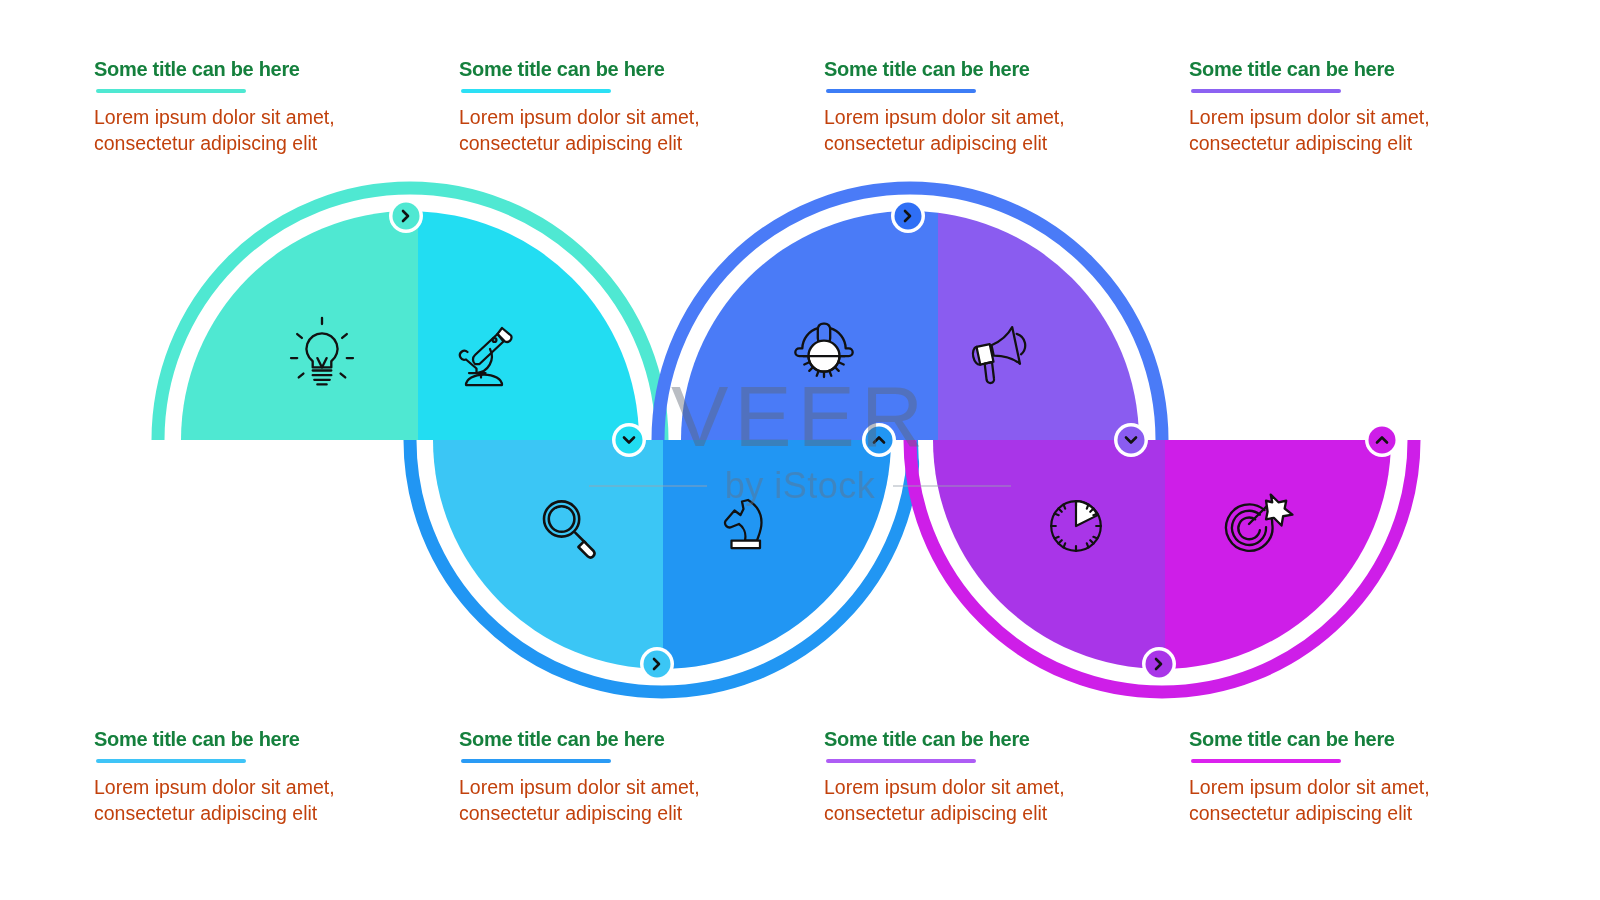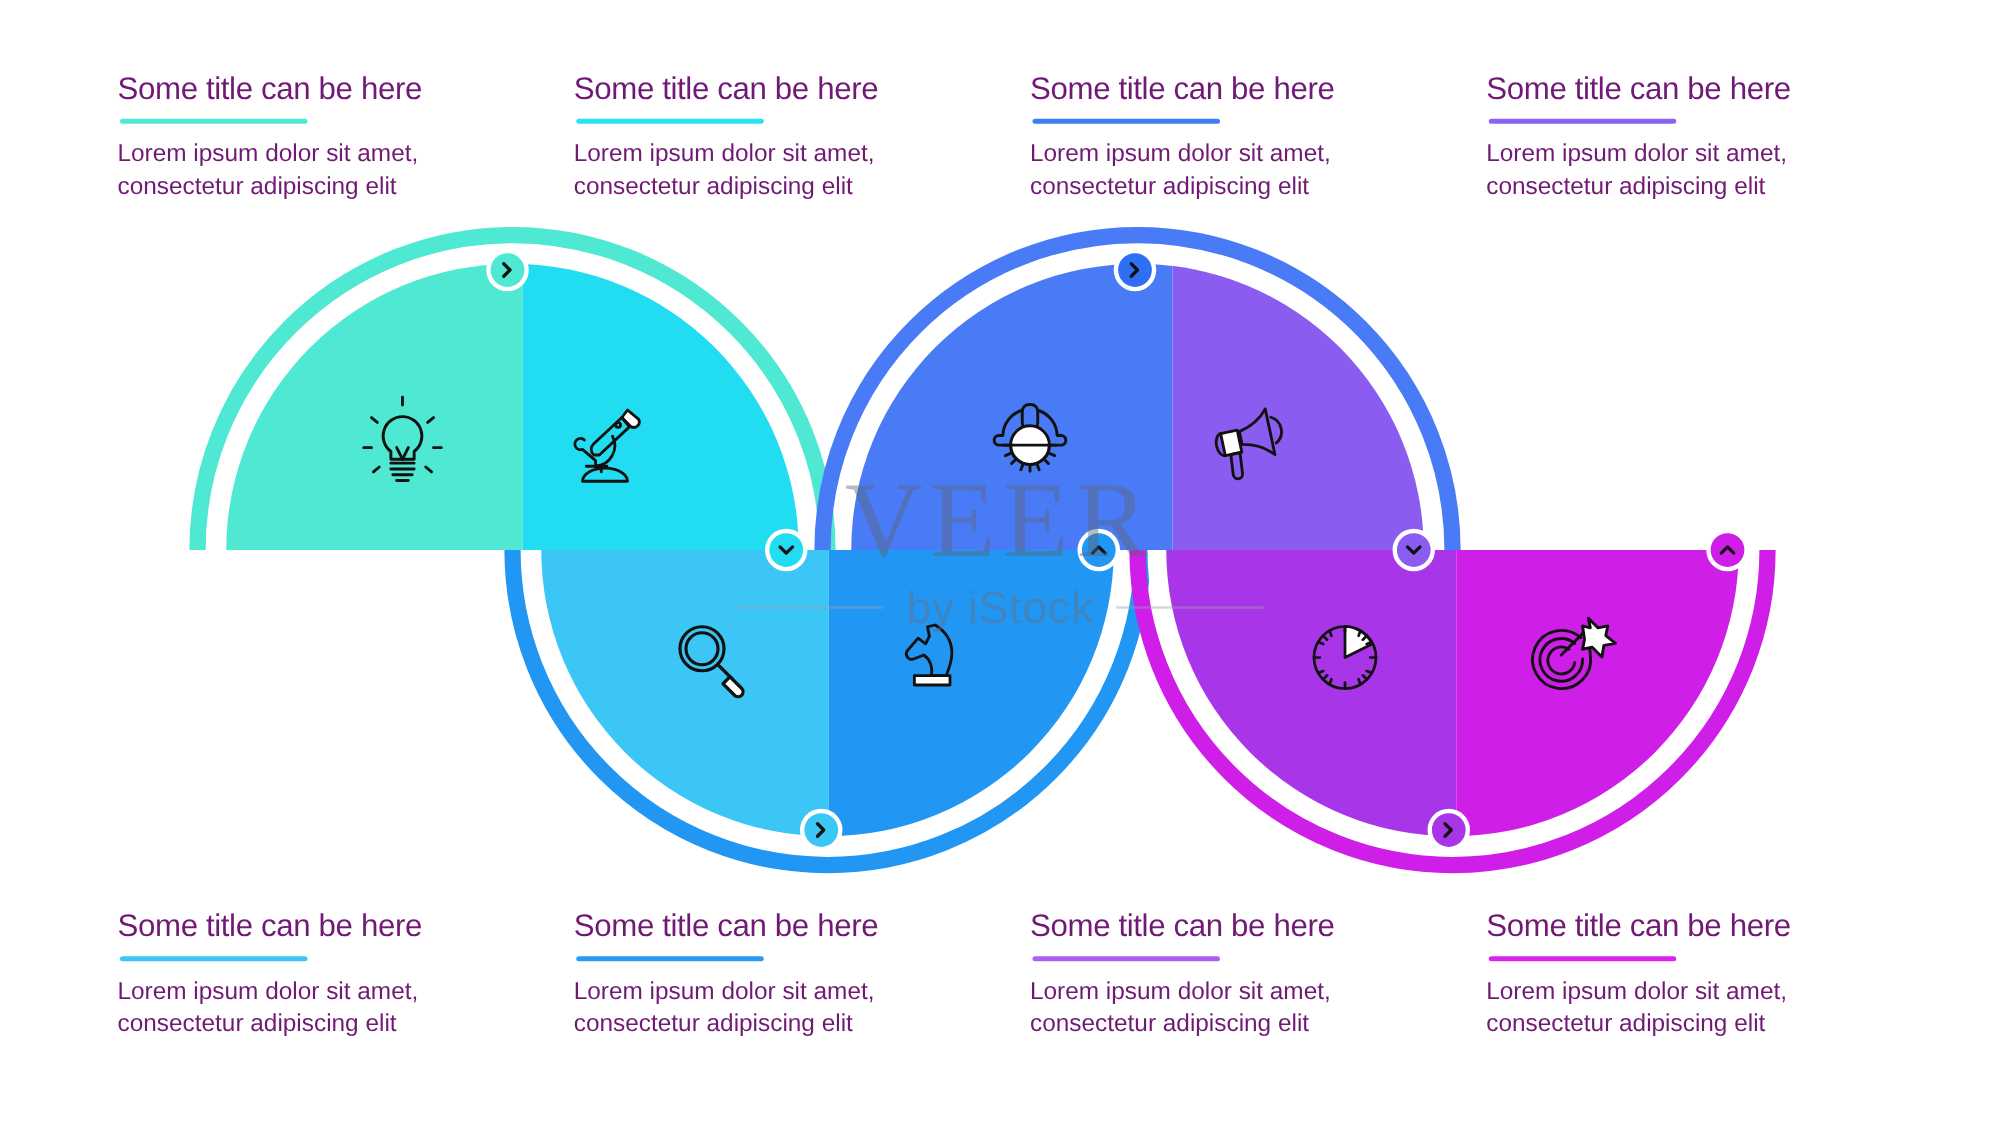--- a/index.html
+++ b/index.html
@@ -8,26 +8,26 @@
     background:#ffffff;
     font-family:"Liberation Sans", sans-serif;
     overflow:hidden;
     position:relative;
   }
   #stage{position:relative;width:1600px;height:900px;}
 
   
   .txt{position:absolute;width:300px;}
   .txt .ttl{
-    font-size:25px;font-weight:normal;color:#701a75;
+    font-size:20px;font-weight:bold;color:#15803d;
     letter-spacing:-0.3px;line-height:1.1;white-space:nowrap;
   }
   .txt .rule{height:4px;width:150px;margin:9px 0 11px 2px;border-radius:2px;}
   .txt .body{
-    font-size:19.5px;color:#701a75;line-height:1.35;font-weight:400;
+    font-size:19.5px;color:#c2410c;line-height:1.35;font-weight:400;
   }
 
   .top-1{left:94px;top:58px;}
   .top-2{left:459px;top:58px;}
   .top-3{left:824px;top:58px;}
   .top-4{left:1189px;top:58px;}
   .bot-1{left:94px;top:728px;}
   .bot-2{left:459px;top:728px;}
   .bot-3{left:824px;top:728px;}
   .bot-4{left:1189px;top:728px;}
@@ -35,21 +35,21 @@
   
   #graphic{position:absolute;left:0;top:0;width:1600px;height:900px;}
 
   
   #watermark{
     position:absolute;left:0;top:360px;width:1600px;height:160px;
     display:flex;flex-direction:column;align-items:center;justify-content:center;
     pointer-events:none;opacity:.42;
   }
   #wm-word{
-    font-family:Liberation Serif, serif;
+    font-family:Liberation Sans, sans-serif;
     font-size:86px;letter-spacing:6px;color:#5b6472;line-height:1;
     margin-bottom:6px;
   }
   #wm-sub-row{display:flex;align-items:center;gap:18px;}
   #wm-sub{
     font-family:"Liberation Sans", sans-serif;
     font-size:36px;color:#67707e;letter-spacing:.5px;
   }
   .wm-line{width:118px;height:2px;background:#9aa3b0;}
 </style>

